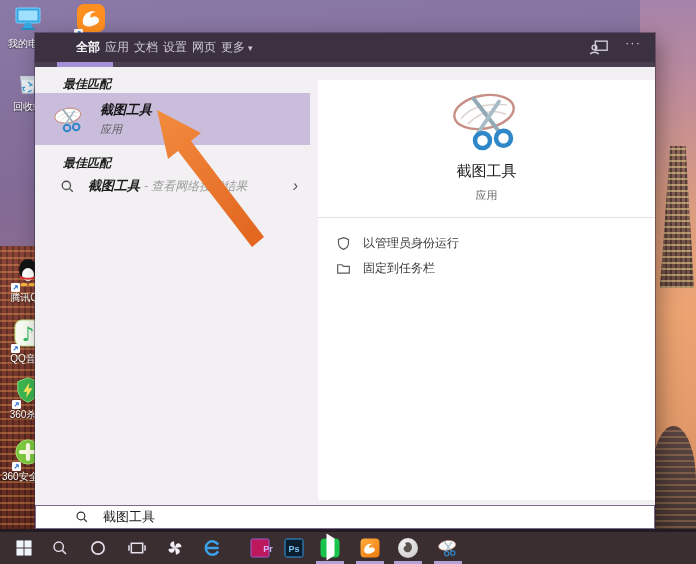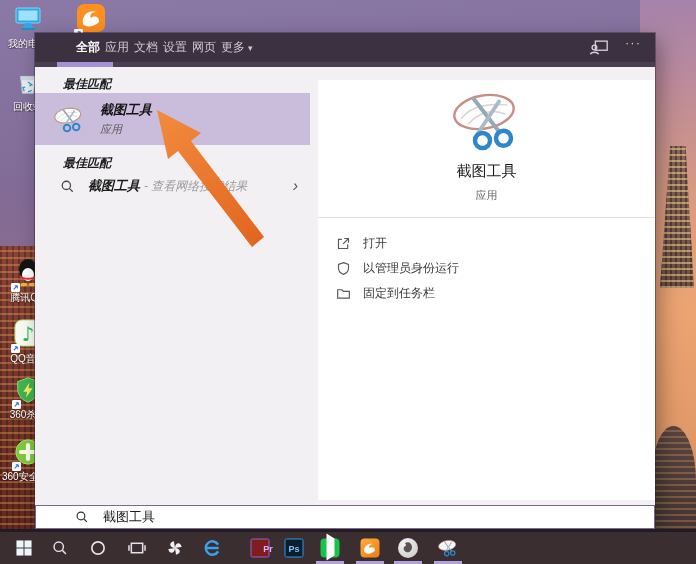--- a/index.html
+++ b/index.html
@@ -80,21 +80,21 @@
   
   #arrow{position:absolute;inset:0;z-index:8;pointer-events:none;}
   
   .tb-gap{position:absolute;left:0;right:0;bottom:32px;height:3px;background:#231b24;z-index:9;}
   .taskbar{position:absolute;left:0;right:0;bottom:0;height:32px;background:#3a2e31;z-index:9;}
   .tb-ic{position:absolute;top:50%;transform:translate(-50%,-50%);cursor:pointer;
       display:flex;align-items:center;justify-content:center;}
   .tb-ic svg{display:block;}
   .adobe{width:19px;height:19px;border-radius:2px;display:flex;align-items:center;
       justify-content:center;font-size:9px;font-weight:bold;box-sizing:border-box;}
-  .pr{background:#7f1d1d;border:1.5px solid #9a5fd0;color:#d9b3ff;padding-left:16px;}
+  .pr{background:#be185d;border:1.5px solid #9a5fd0;color:#d9b3ff;padding-left:16px;}
   .ps{background:#0a1e30;border:1.5px solid #2f96e0;color:#7cc4f5;}
   .iqiyi{width:19px;height:19px;border-radius:4px;background:#17c348;}
   .iqiyi .tri{width:0;height:0;border-left:8px solid #fff;border-top:5px solid transparent;
       border-bottom:5px solid transparent;margin:4.5px 0 0 6px;}
   .grayapp{width:20px;height:20px;border-radius:50%;
       background:radial-gradient(circle at 35% 30%,#f4f4f4,#c6c6c6);}
   .tb-line{position:absolute;bottom:0;height:3px;width:28px;background:#b3a2d8;}
 </style>
 </head>
 <body>
@@ -334,26 +334,20 @@
         <div class="app-card">
           <svg class="big" viewBox="0 0 52 44">
               <use href="#sym-snip"></use>
             </svg>
           <div class="t1">截图工具</div>
           <div class="t2">应用</div>
         </div>
         <div class="actions">
           <div class="action">
             <svg viewBox="0 0 18 18">
-                <use href="#sym-open"></use>
-              </svg>
-            <span>打开</span>
-          </div>
-          <div class="action">
-            <svg viewBox="0 0 18 18">
                 <use href="#sym-shield"></use>
               </svg>
             <span>以管理员身份运行</span>
           </div>
           <div class="action">
             <svg viewBox="0 0 18 18">
                 <use href="#sym-folder"></use>
               </svg>
             <span>固定到任务栏</span>
           </div>

